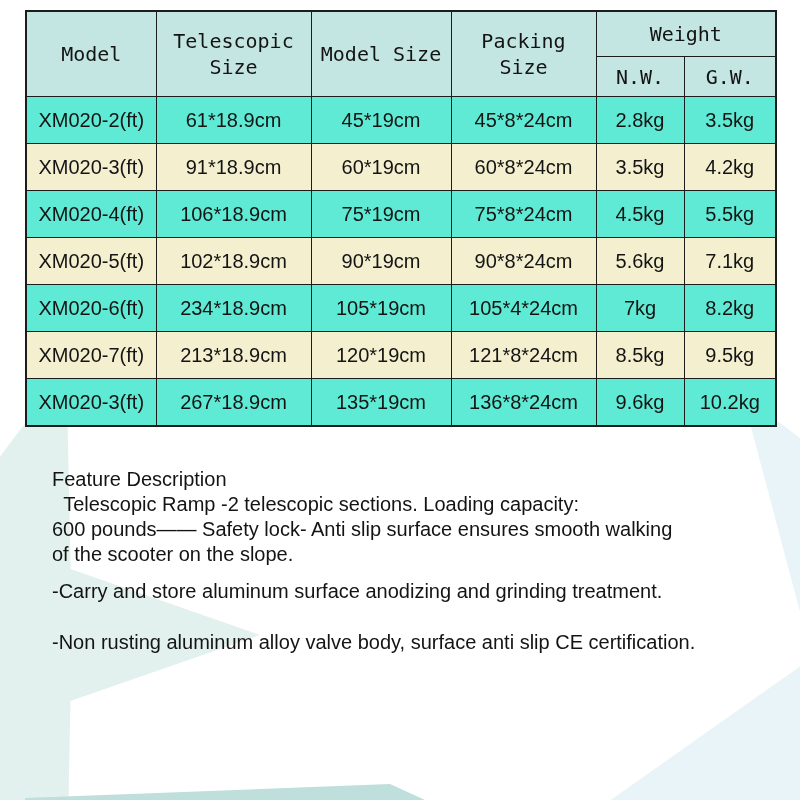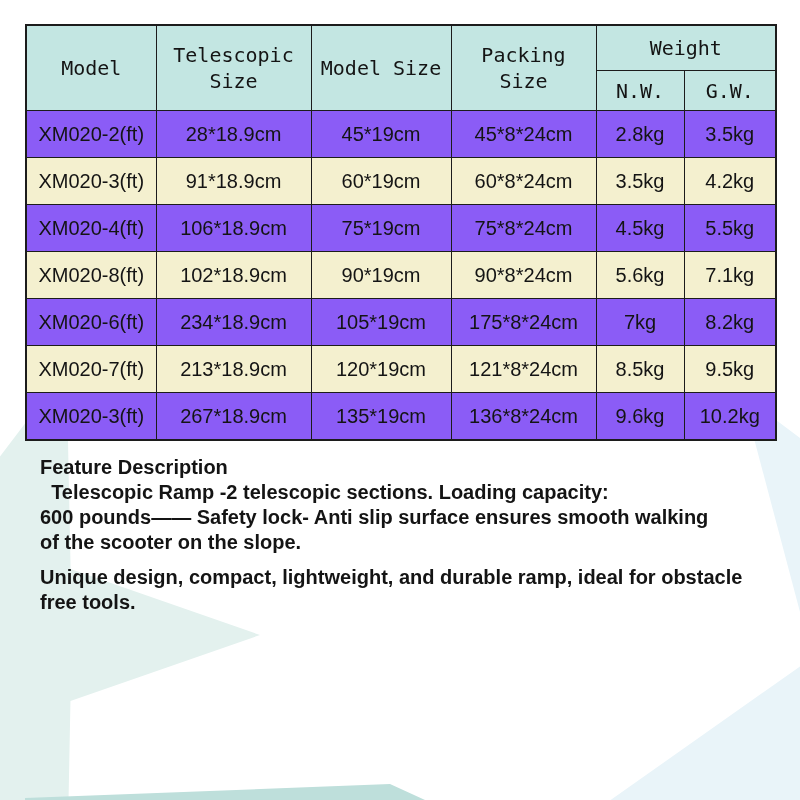--- a/index.html
+++ b/index.html
@@ -15,21 +15,21 @@
   
   .watermark { position: absolute; pointer-events: none; }
   #star-left  { left: -300px; top: 355px; transform: rotate(18deg); }
   #star-left polygon  { fill: var(--star-teal, #e3f1ee); }
   #star-right { left: 575px; top: 330px; transform: rotate(-34deg); }
   #star-right polygon { fill: var(--star-blue, #e9f4f9); }
   #wedge-bottom { left: 25px; top: 784px; }
   #wedge-bottom polygon { fill: var(--wedge-teal, #bedfdb); }
 
   
-  .spec-table-wrap { position: absolute; left: 25px; top: 24px; }
+  .spec-table-wrap { position: absolute; left: 25px; top: 10px; }
   table {
     border-collapse: collapse;
     table-layout: fixed;
     width: 750px;
     background: transparent;
   }
   th, td {
     border: 1.5px solid #1c1c1c;
     text-align: center;
     vertical-align: middle;
@@ -44,36 +44,35 @@
     font-size: 20px;
     line-height: 26px;
     white-space: pre-line;
   }
   thead tr:first-child th { height: 44px; }
   thead tr:last-child  th { height: 39px; }
   tbody td {
     height: 46px;
     font-family: "Liberation Sans", sans-serif;
     font-size: 20px;
-    background: #8b5cf6;
+    background: #5eead4;
   }
   tbody tr:nth-child(even) td { background: var(--row-alt-bg, #f4f0cf); }
 
   
   .feature {
     position: absolute;
     left: 40px; top: 455px;
     width: 720px;
     font-size: 20px;
     line-height: 25px;
   }
   .feature p {
-    margin: 0;
+    margin: 12px;
     white-space: pre-wrap;
-    font-weight: bold;
   }
   .feature p.p1 { margin-bottom: 10px; }
   .feature p.p2 { margin-bottom: 26px; }
   .feature p.p3 { margin-bottom: 25px; }
 </style>
 </head>
 <body>
 
 <svg id="star-left" class="watermark" width="560" height="560" viewBox="0 0 200 200">
   <polygon points="100,0 123.5,67.6 195.1,69.1 138,112.4 158.8,180.9 100,140 41.2,180.9 62,112.4 4.9,69.1 76.5,67.6"></polygon>
@@ -104,21 +103,21 @@
         <th colspan="2">Weight</th>
       </tr>
       <tr>
         <th>N.W.</th>
         <th>G.W.</th>
       </tr>
     </thead>
     <tbody>
       <tr>
         <td>XM020-2(ft)</td>
-        <td>28*18.9cm</td>
+        <td>61*18.9cm</td>
         <td>45*19cm</td>
         <td>45*8*24cm</td>
         <td>2.8kg</td>
         <td>3.5kg</td>
       </tr>
       <tr>
         <td>XM020-3(ft)</td>
         <td>91*18.9cm</td>
         <td>60*19cm</td>
         <td>60*8*24cm</td>
@@ -127,32 +126,32 @@
       </tr>
       <tr>
         <td>XM020-4(ft)</td>
         <td>106*18.9cm</td>
         <td>75*19cm</td>
         <td>75*8*24cm</td>
         <td>4.5kg</td>
         <td>5.5kg</td>
       </tr>
       <tr>
-        <td>XM020-8(ft)</td>
+        <td>XM020-5(ft)</td>
         <td>102*18.9cm</td>
         <td>90*19cm</td>
         <td>90*8*24cm</td>
         <td>5.6kg</td>
         <td>7.1kg</td>
       </tr>
       <tr>
         <td>XM020-6(ft)</td>
         <td>234*18.9cm</td>
         <td>105*19cm</td>
-        <td>175*8*24cm</td>
+        <td>105*4*24cm</td>
         <td>7kg</td>
         <td>8.2kg</td>
       </tr>
       <tr>
         <td>XM020-7(ft)</td>
         <td>213*18.9cm</td>
         <td>120*19cm</td>
         <td>121*8*24cm</td>
         <td>8.5kg</td>
         <td>9.5kg</td>
@@ -167,15 +166,15 @@
       </tr>
     </tbody>
   </table>
 </div>
 
 <div class="feature">
   <p class="p1">Feature Description
   Telescopic Ramp -2 telescopic sections. Loading capacity:
 600 pounds—— Safety lock- Anti slip surface ensures smooth walking
 of the scooter on the slope.</p>
-  <p class="p4">Unique design, compact, lightweight, and durable ramp, ideal for obstacle
-free tools.</p>
+  <p class="p2">-Carry and store aluminum surface anodizing and grinding treatment.</p>
+  <p class="p3">-Non rusting aluminum alloy valve body, surface anti slip CE certification.</p>
 </div>
 
 </body></html>

